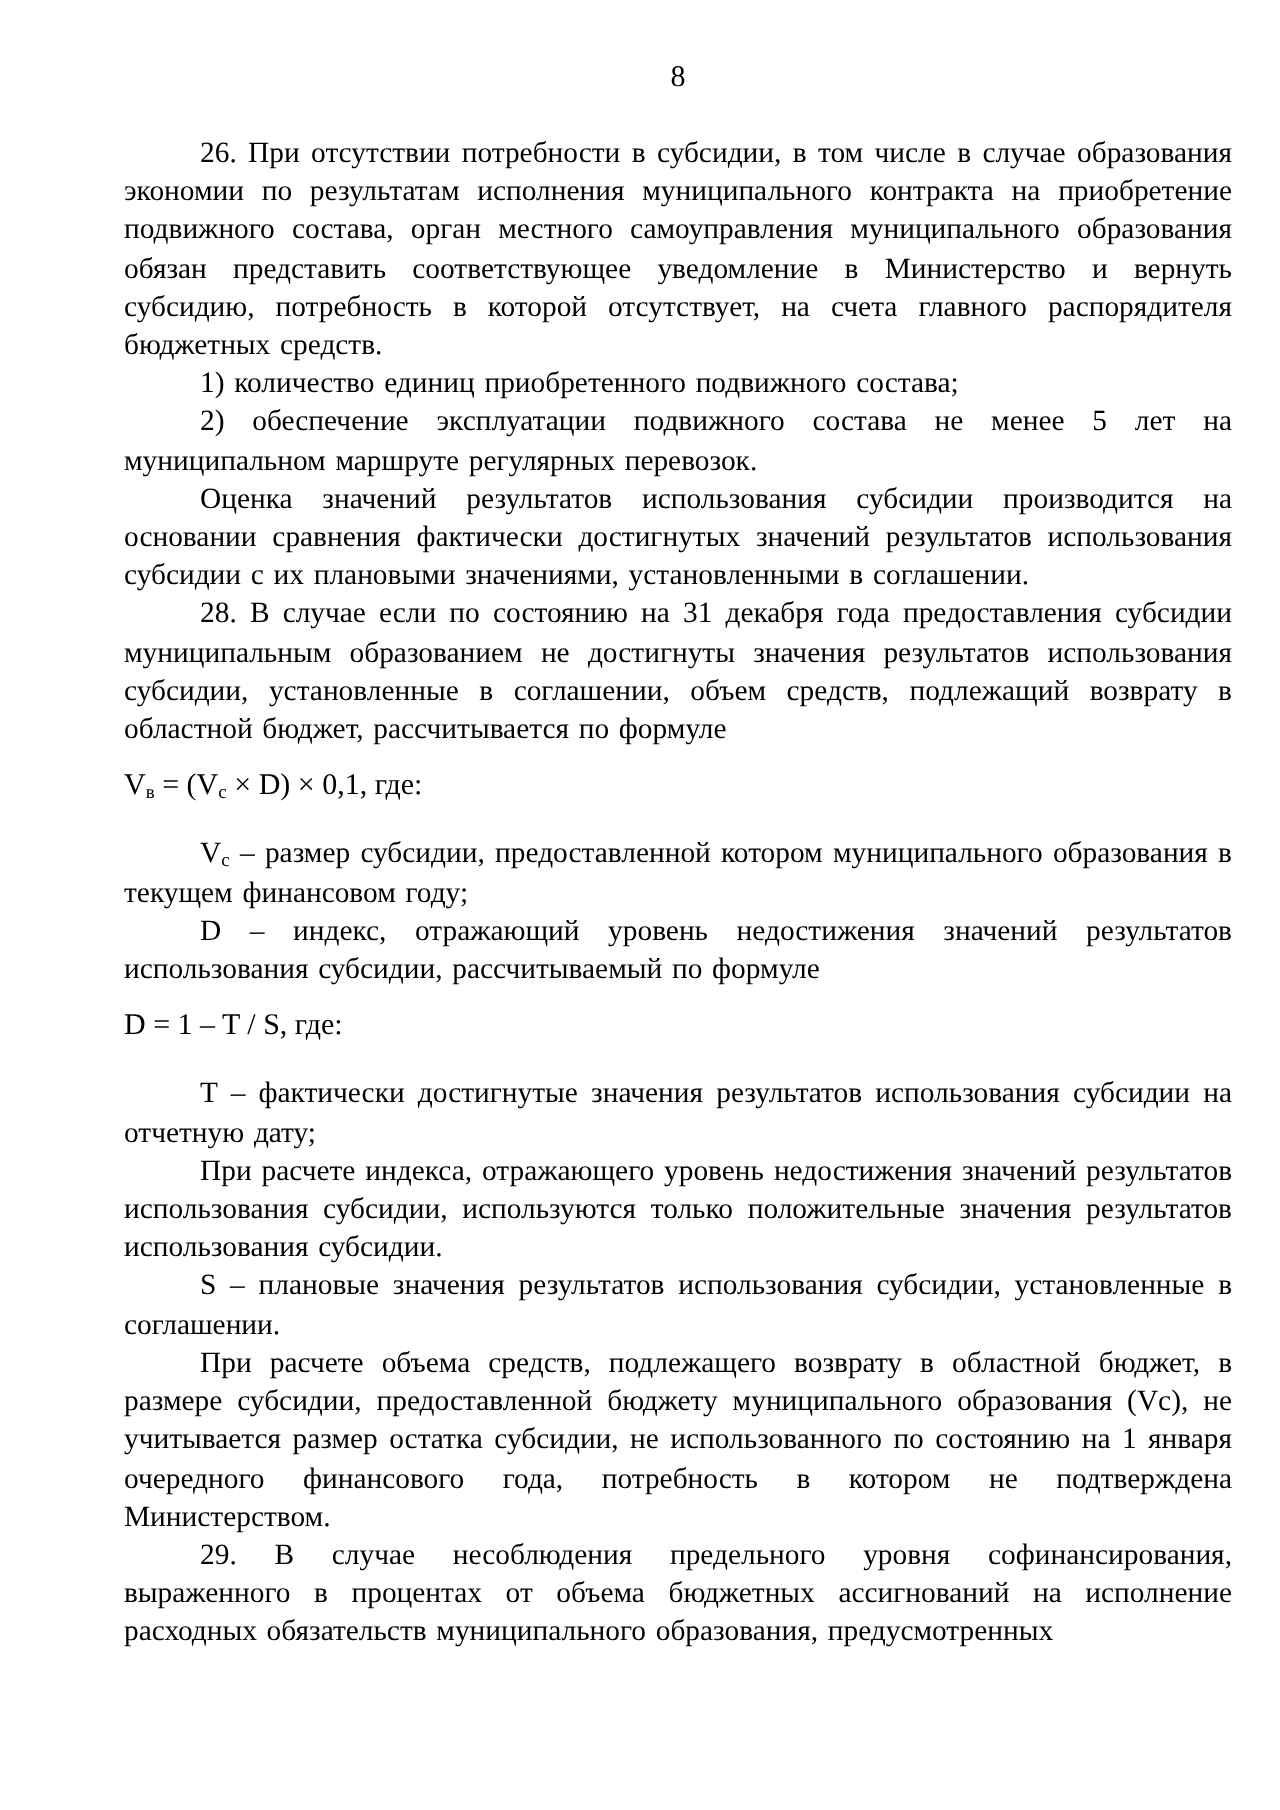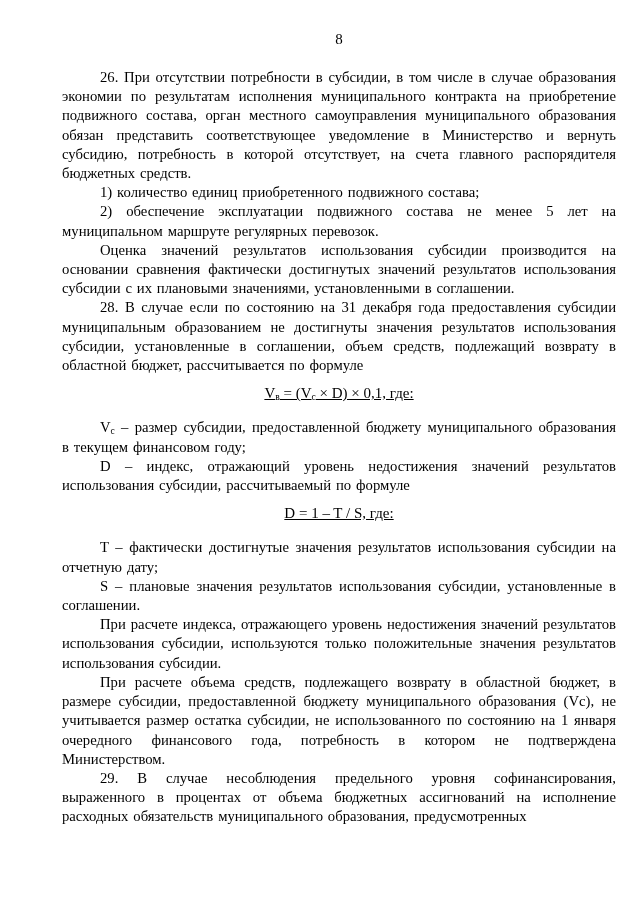--- a/index.html
+++ b/index.html
@@ -26,26 +26,25 @@
   }
   .doc-body p {
     margin: 0;
     font-size: 14.7px;
     line-height: 19.2px;
     text-align: justify;
     text-indent: 38px;
     word-spacing: 1.2px;
   }
   .doc-body p.formula {
-    text-align: center;
+    text-align: left;
     text-indent: 0;
     margin: 9px 0 15px 0;
     word-spacing: 0;
     font-size: 15px;
-    text-decoration: underline;
   }
   .doc-body sub {
     font-size: 9.5px;
     line-height: 0;
     vertical-align: baseline;
     position: relative;
     top: 2px;
   }
 </style>
 </head>
@@ -53,22 +52,22 @@
 
 <div class="page">
   <div class="page-number">8</div>
   <div class="doc-body">
       <p class="para"><span>26. При отсутствии потребности в субсидии, в том числе в случае образования экономии по результатам исполнения муниципального контракта на приобретение подвижного состава, орган местного самоуправления муниципального образования обязан представить соответствующее уведомление в Министерство и вернуть субсидию, потребность в которой отсутствует, на счета главного распорядителя бюджетных средств.</span></p>
       <p class="para"><span>1) количество единиц приобретенного подвижного состава;</span></p>
       <p class="para"><span>2) обеспечение эксплуатации подвижного состава не менее 5 лет на муниципальном маршруте регулярных перевозок.</span></p>
       <p class="para"><span>Оценка значений результатов использования субсидии производится на основании сравнения фактически достигнутых значений результатов использования субсидии с их плановыми значениями, установленными в соглашении.</span></p>
       <p class="para"><span>28. В случае если по состоянию на 31 декабря года предоставления субсидии муниципальным образованием не достигнуты значения результатов использования субсидии, установленные в соглашении, объем средств, подлежащий возврату в областной бюджет, рассчитывается по формуле</span></p>
       <p class="formula"><span>V</span><sub>в</sub><span> = (V</span><sub>с</sub><span> × D) × 0,1, где:</span></p>
-      <p class="para"><span>V</span><sub>с</sub><span> – размер субсидии, предоставленной бюджету муниципального образования в текущем финансовом году;</span></p>
+      <p class="para"><span>V</span><sub>с</sub><span> – размер субсидии, предоставленной котором муниципального образования в текущем финансовом году;</span></p>
       <p class="para"><span>D – индекс, отражающий уровень недостижения значений результатов использования субсидии, рассчитываемый по формуле</span></p>
       <p class="formula"><span>D = 1 – T / S, где:</span></p>
       <p class="para"><span>T – фактически достигнутые значения результатов использования субсидии на отчетную дату;</span></p>
+      <p class="para"><span>При расчете индекса, отражающего уровень недостижения значений результатов использования субсидии, используются только положительные значения результатов использования субсидии.</span></p>
       <p class="para"><span>S – плановые значения результатов использования субсидии, установленные в соглашении.</span></p>
-      <p class="para"><span>При расчете индекса, отражающего уровень недостижения значений результатов использования субсидии, используются только положительные значения результатов использования субсидии.</span></p>
       <p class="para"><span>При расчете объема средств, подлежащего возврату в областной бюджет, в размере субсидии, предоставленной бюджету муниципального образования (Vс), не учитывается размер остатка субсидии, не использованного по состоянию на 1 января очередного финансового года, потребность в котором не подтверждена Министерством.</span></p>
       <p class="para"><span>29. В случае несоблюдения предельного уровня софинансирования, выраженного в процентах от объема бюджетных ассигнований на исполнение расходных обязательств муниципального образования, предусмотренных</span></p>
     </div>
 </div>
 
 </body></html>

